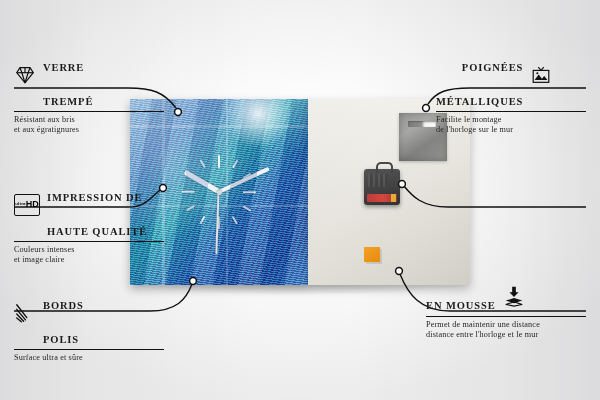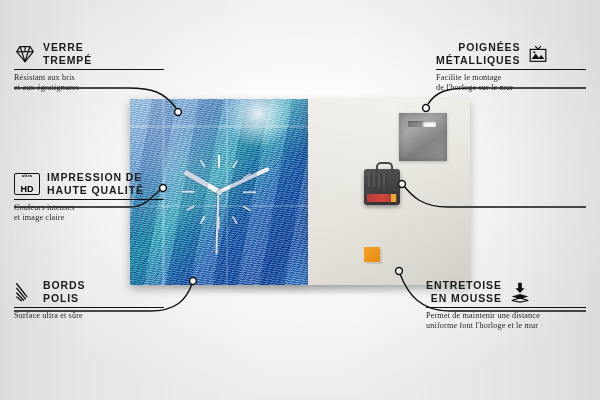--- a/index.html
+++ b/index.html
@@ -105,37 +105,38 @@
   #shadow-floor{
     position:absolute;left:124px;top:281px;width:352px;height:14px;
     background:radial-gradient(ellipse at 50% 0%, rgba(0,0,0,.22), rgba(0,0,0,0) 72%);
   }
 
   
   .callout{position:absolute;width:190px;}
   .callout .head{display:flex;align-items:center;gap:7px;}
   .callout.right .head{justify-content:flex-start;}
   .title{
-    font-family:Liberation Sans, sans-serif;font-weight:700;
+    font-family:Liberation Serif, serif;font-weight:700;
     font-size:10.5px;letter-spacing:.9px;color:#1b1b1b;line-height:12.5px;
     text-transform:uppercase;
+    margin-top:21px;
   }
   .callout.right .title{text-align:right;}
   .rule{height:1.4px;background:#111;margin:3px 0 3px;}
   .desc{
     font-family:"Liberation Serif", serif;font-size:8.2px;color:#262626;
     line-height:10px;letter-spacing:.15px;
   }
   .callout.right .desc{}
 
   .ico{width:22px;height:22px;flex:0 0 22px;position:relative;color:#111;}
   .ico svg{display:block;width:22px;height:22px;}
   .ico-hd{
     width:24px;height:20px;flex:0 0 24px;border:1.4px solid #111;border-radius:2px;
-    display:flex;flex-direction:column;align-items:center;justify-content:space-between;line-height:1;
+    display:flex;flex-direction:row;align-items:center;justify-content:center;line-height:1;
   }
   .ico-hd .u{font-size:4.4px;font-weight:700;letter-spacing:.2px;font-family:"Liberation Sans",sans-serif;}
   .ico-hd .h{font-size:9px;font-weight:700;font-family:"Liberation Sans",sans-serif;margin-top:.5px;}
 
   
   #wires{position:absolute;left:0;top:0;width:600px;height:400px;pointer-events:none;}
   .wire{fill:none;stroke:#111;stroke-width:1.4;}
   .dot{fill:#ffffff;stroke:#111;stroke-width:1.5;}
 </style>
 </head>
@@ -320,33 +321,32 @@
     <div class="desc">
       <div>Facilite le montage</div>
       <div>de l'horloge sur le mur</div>
     </div>
   </div>
 
 
   <div class="callout right" style="left:426px;top:279px;width:160px;">
     <div class="head">
       <span>
-        <span class="title" style="display:block">ENTRETOISE</span>
         <span class="title" style="display:block">EN MOUSSE</span>
       </span>
       <span class="ico">
         <svg viewBox="0 0 24 24">
             <g stroke="currentColor" stroke-width="1.2" fill="none">
           <path d="M10 2 h4 v6 h3 l-5 5 -5 -5 h3 Z" fill="currentColor" stroke="none"></path>
           <path d="M12 14.2 L21 17 L12 19.8 L3 17 Z" fill="currentColor" stroke="none"></path>
           <path d="M12 18.4 L21 21.2 L12 23 L3 21.2 Z"></path>
         </g>
           </svg>
       </span>
     </div>
     <div class="rule"></div>
     <div class="desc">
       <div>Permet de maintenir une distance</div>
-      <div>uniforme font l'horloge et le mur</div>
+      <div>distance entre l'horloge et le mur</div>
     </div>
   </div>
 
 </div>
 
 </body></html>

